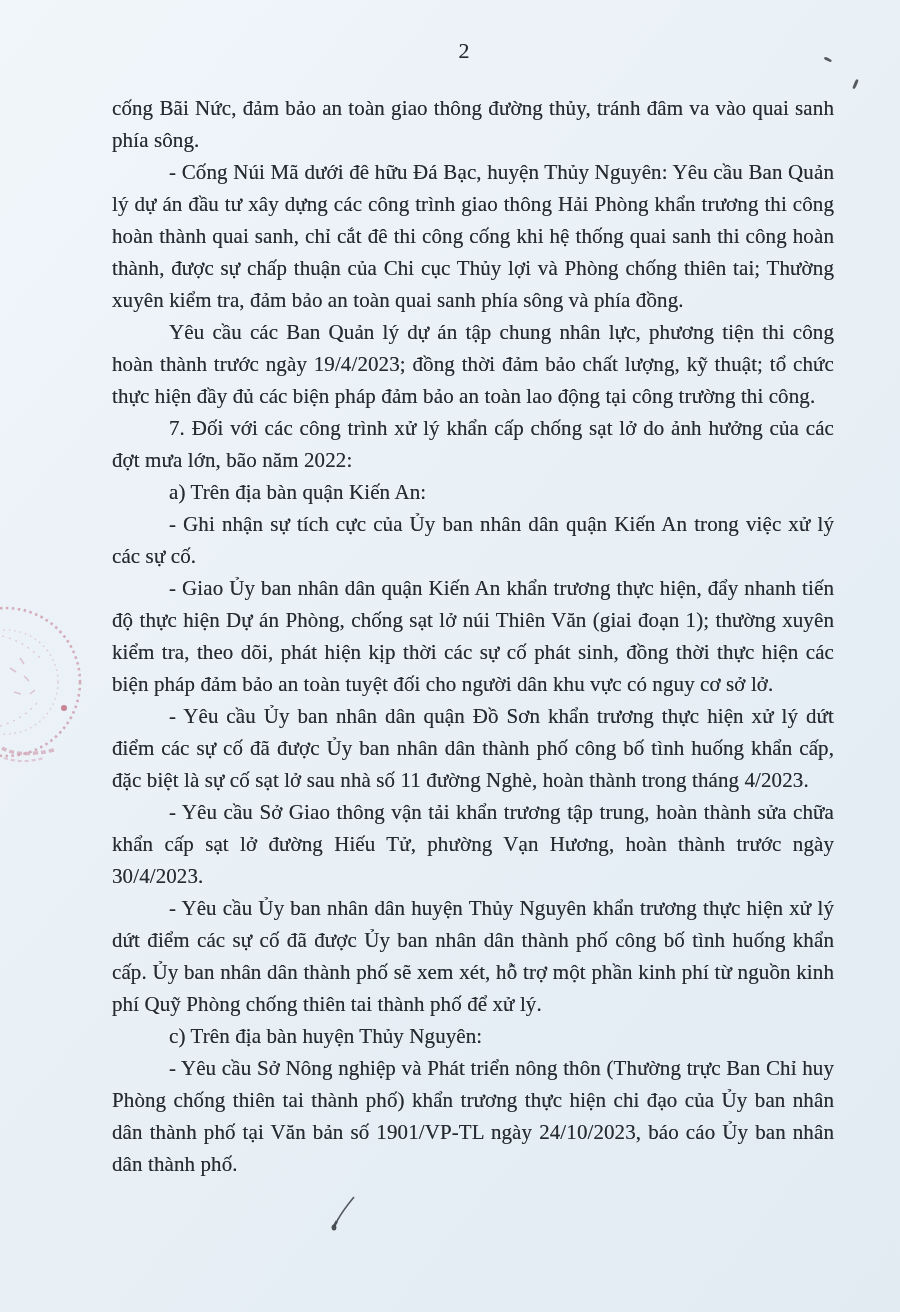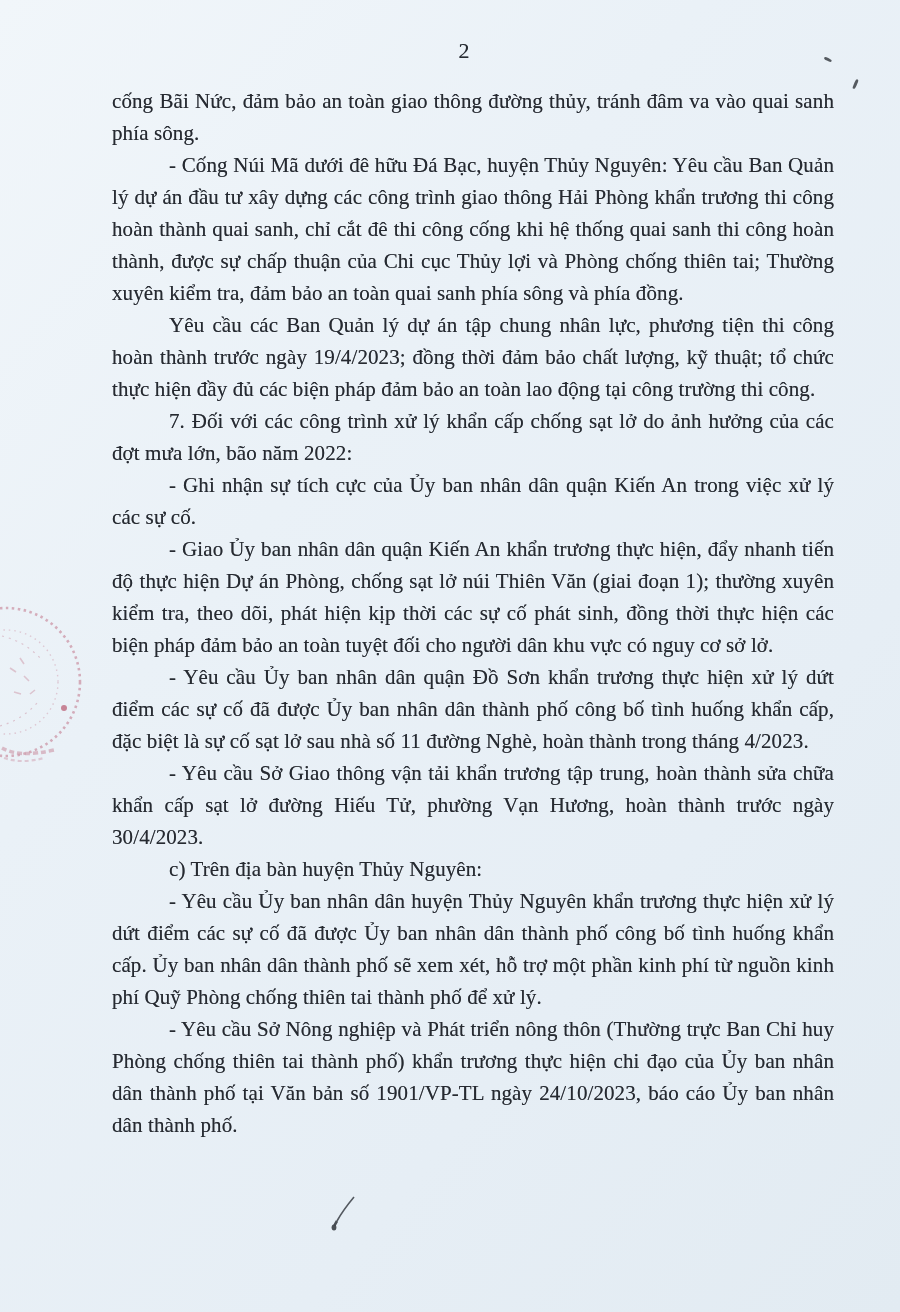--- a/index.html
+++ b/index.html
@@ -22,21 +22,21 @@
     top: 38px;
     left: 14px;
     width: 900px;
     text-align: center;
     font-size: 22px;
     color: #262a31;
     text-shadow: 0 0 0.5px rgba(38,42,49,0.5);
   }
   .body-text {
     position: absolute;
-    top: 85px;
+    top: 92px;
     left: 112px;
     width: 722px;
     font-size: 21px;
     line-height: 32px;
     text-align: justify;
     color: #262a31;
     text-shadow: 0 0 0.5px rgba(38,42,49,0.55);
     letter-spacing: 0.1px;
   }
   .body-text p.para { margin: 0; }
@@ -100,26 +100,27 @@
     <circle cx="64" cy="110" r="3" fill="#b34a63" opacity="0.65"></circle>
   </svg>
 
   <div class="page-number">2</div>
 
   <div class="body-text">
       <p class="para">cống Bãi Nức, đảm bảo an toàn giao thông đường thủy, tránh đâm va vào quai sanh phía sông.</p>
       <p class="para indent">- Cống Núi Mã dưới đê hữu Đá Bạc, huyện Thủy Nguyên: Yêu cầu Ban Quản lý dự án đầu tư xây dựng các công trình giao thông Hải Phòng khẩn trương thi công hoàn thành quai sanh, chỉ cắt đê thi công cống khi hệ thống quai sanh thi công hoàn thành, được sự chấp thuận của Chi cục Thủy lợi và Phòng chống thiên tai; Thường xuyên kiểm tra, đảm bảo an toàn quai sanh phía sông và phía đồng.</p>
       <p class="para indent">Yêu cầu các Ban Quản lý dự án tập chung nhân lực, phương tiện thi công hoàn thành trước ngày 19/4/2023; đồng thời đảm bảo chất lượng, kỹ thuật; tổ chức thực hiện đầy đủ các biện pháp đảm bảo an toàn lao động tại công trường thi công.</p>
       <p class="para indent">7. Đối với các công trình xử lý khẩn cấp chống sạt lở do ảnh hưởng của các đợt mưa lớn, bão năm 2022:</p>
+      <p class="para indent">a) Trên địa bàn quận Kiến An:</p>
       <p class="para indent">- Ghi nhận sự tích cực của Ủy ban nhân dân quận Kiến An trong việc xử lý các sự cố.</p>
       <p class="para indent">- Giao Ủy ban nhân dân quận Kiến An khẩn trương thực hiện, đẩy nhanh tiến độ thực hiện Dự án Phòng, chống sạt lở núi Thiên Văn (giai đoạn 1); thường xuyên kiểm tra, theo dõi, phát hiện kịp thời các sự cố phát sinh, đồng thời thực hiện các biện pháp đảm bảo an toàn tuyệt đối cho người dân khu vực có nguy cơ sở lở.</p>
       <p class="para indent">- Yêu cầu Ủy ban nhân dân quận Đồ Sơn khẩn trương thực hiện xử lý dứt điểm các sự cố đã được Ủy ban nhân dân thành phố công bố tình huống khẩn cấp, đặc biệt là sự cố sạt lở sau nhà số 11 đường Nghè, hoàn thành trong tháng 4/2023.</p>
       <p class="para indent">- Yêu cầu Sở Giao thông vận tải khẩn trương tập trung, hoàn thành sửa chữa khẩn cấp sạt lở đường Hiếu Tử, phường Vạn Hương, hoàn thành trước ngày 30/4/2023.</p>
+      <p class="para indent">- Yêu cầu Ủy ban nhân dân huyện Thủy Nguyên khẩn trương thực hiện xử lý dứt điểm các sự cố đã được Ủy ban nhân dân thành phố công bố tình huống khẩn cấp. Ủy ban nhân dân thành phố sẽ xem xét, hỗ trợ một phần kinh phí từ nguồn kinh phí Quỹ Phòng chống thiên tai thành phố để xử lý.</p>
       <p class="para indent">c) Trên địa bàn huyện Thủy Nguyên:</p>
-      <p class="para indent">- Yêu cầu Ủy ban nhân dân huyện Thủy Nguyên khẩn trương thực hiện xử lý dứt điểm các sự cố đã được Ủy ban nhân dân thành phố công bố tình huống khẩn cấp. Ủy ban nhân dân thành phố sẽ xem xét, hỗ trợ một phần kinh phí từ nguồn kinh phí Quỹ Phòng chống thiên tai thành phố để xử lý.</p>
       <p class="para indent">- Yêu cầu Sở Nông nghiệp và Phát triển nông thôn (Thường trực Ban Chỉ huy Phòng chống thiên tai thành phố) khẩn trương thực hiện chi đạo của Ủy ban nhân dân thành phố tại Văn bản số 1901/VP-TL ngày 24/10/2023, báo cáo Ủy ban nhân dân thành phố.</p>
     </div>
 
   <span class="pen-mark mark1"></span>
   <span class="pen-mark mark2"></span>
 
   <svg class="tick" viewBox="0 0 55 45" aria-hidden="true">
     <path d="M 34 4 C 29 10 22 19 17 28" stroke="#3a3e45" stroke-width="1.6" fill="none" opacity="0.85"></path>
     <path d="M 17 28 q -1.5 2.5 -2.5 4.5" stroke="#3a3e45" stroke-width="2.6" fill="none" opacity="0.9"></path>
     <ellipse cx="14" cy="34.5" rx="2.4" ry="3" fill="#3a3e45" opacity="0.9"></ellipse>

